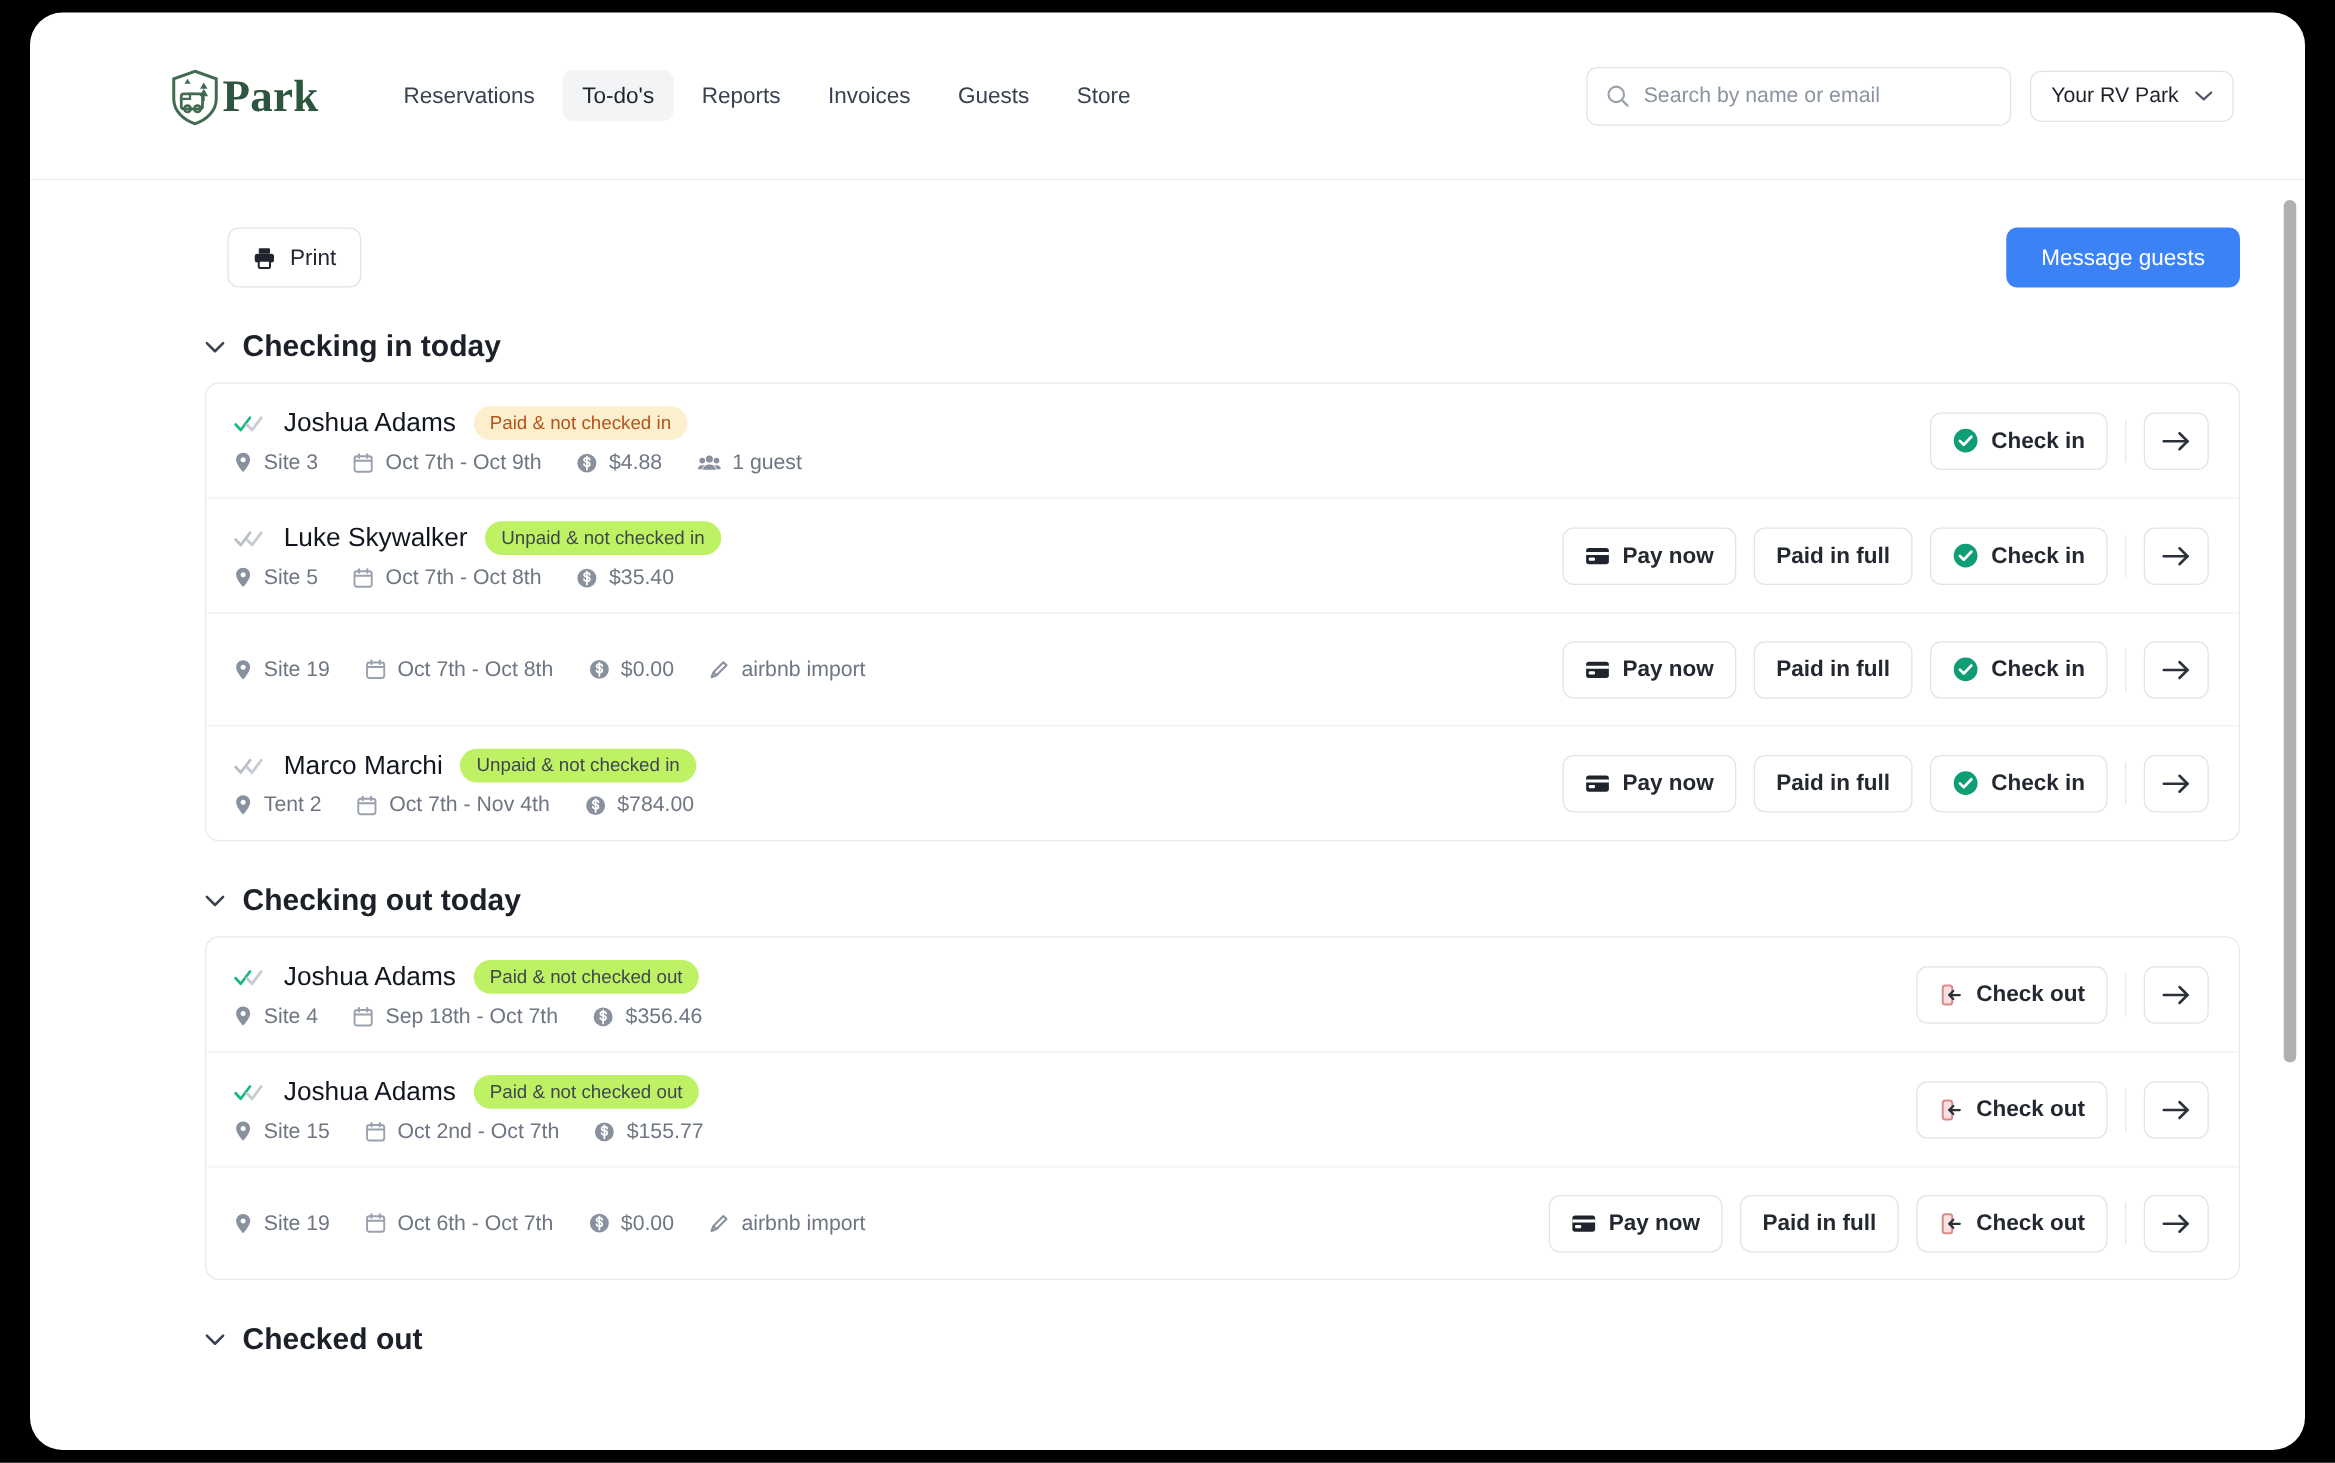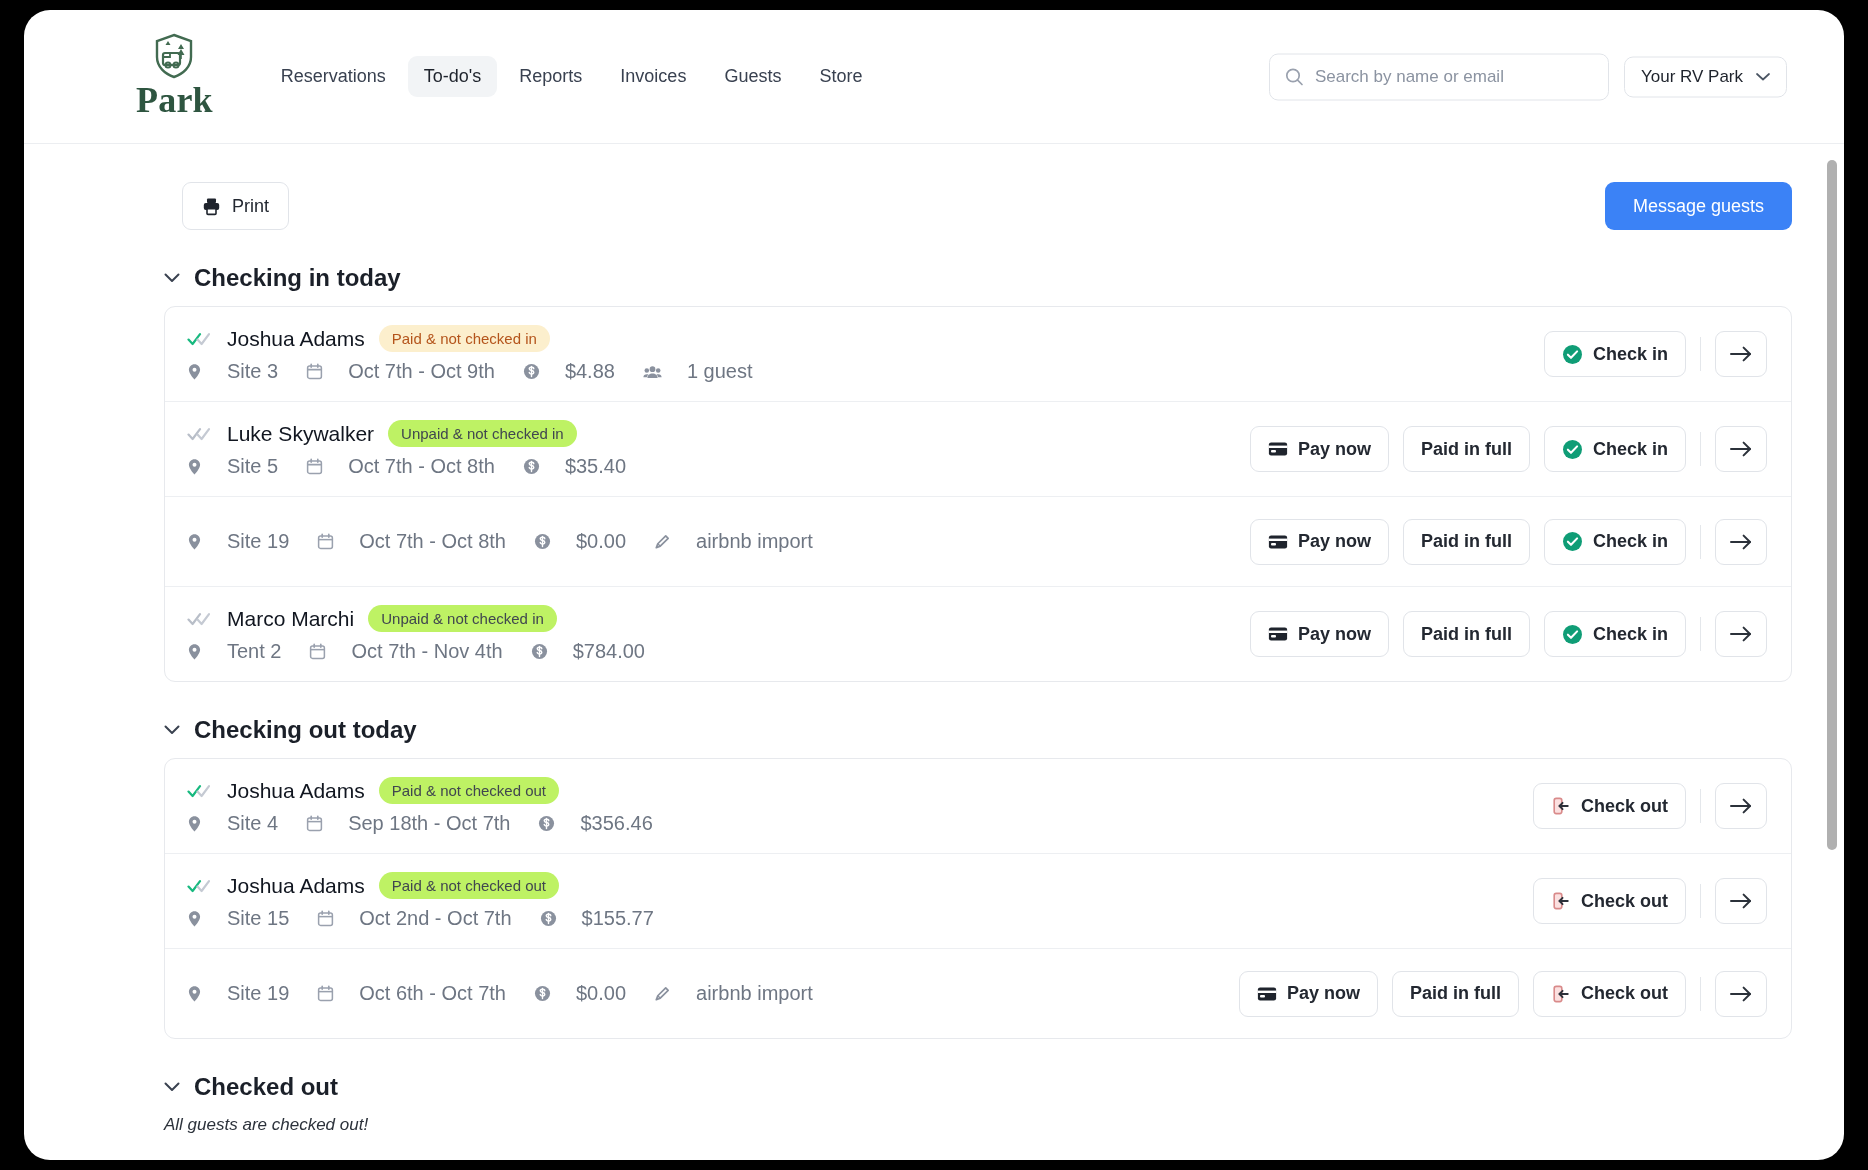--- a/index.html
+++ b/index.html
@@ -19,21 +19,21 @@
   }
 
   
   .topbar {
     height: 134px;
     border-bottom: 1px solid #eceef1;
     display: flex; align-items: center;
     padding: 0 42px 0 112px;
     position: relative;
   }
-  .brand { display: flex; align-items: center; gap: 2px; flex-direction: column; }
+  .brand { display: flex; align-items: center; gap: 2px; }
   .brand-mark { width: 40px; height: 44px; flex: none; }
   .brand-name {
     font-family: "Liberation Serif", serif;
     font-size: 36px; font-weight: 700; color: #2e5540;
     letter-spacing: .2px;
   }
   .nav { display: flex; align-items: center; gap: 6px; margin-left: 52px; }
   .nav-item {
     font-size: 18px; color: #394150;
     padding: 10px 16px; border-radius: 9px;
@@ -107,21 +107,21 @@
   .row-info { flex: 1; min-width: 0; }
   .row-line1 { display: flex; align-items: center; gap: 14px; margin-bottom: 8px; }
   .guest-name { font-size: 21px; font-weight: 400; color: #111620; }
   .badge {
     font-size: 15px; padding: 5px 13px; border-radius: 999px;
     white-space: nowrap;
   }
   .badge.warn { background: #fcefcd; color: #b4541b; }
   .badge.muted { background: #bef264; color: #40464f; }
   .row-line2 { display: flex; align-items: center; gap: 28px; flex-wrap: wrap; }
-  .meta { display: flex; align-items: center; gap: 25px; font-size: 20px; color: #6e7683; }
+  .meta { display: flex; align-items: center; gap: 9px; font-size: 17px; color: #6e7683; }
 
   .row-actions { display: flex; align-items: center; gap: 14px; flex: none; }
   .act {
     height: 46px; border: 1px solid #e1e4e9; background: #fff;
     border-radius: 9px; display: flex; align-items: center; gap: 10px;
     padding: 0 17px; font-size: 18px; color: #232831;
     cursor: pointer; font-family: inherit; white-space: nowrap; font-weight: bold;
   }
   .divider { width: 1px; height: 34px; background: #e4e7eb; }
   .arrow-btn {
@@ -760,19 +760,18 @@
         </div>
         <div class="section">
           <div class="section-head">
             <span>
               <svg width="16" height="10" viewBox="0 0 16 10">
                 <path d="M1.5 1.5 L8 8 L14.5 1.5" fill="none" stroke="#3a4250" stroke-width="2" stroke-linecap="round" stroke-linejoin="round"></path>
               </svg>
             </span>
             <span class="section-title">Checked out</span>
           </div>
-          <div class="empty-note">All guests are checked out!</div>
         </div>
       </div>
   </div>
 
   <div class="scrollbar"></div>
 </div>
 
 </body></html>

